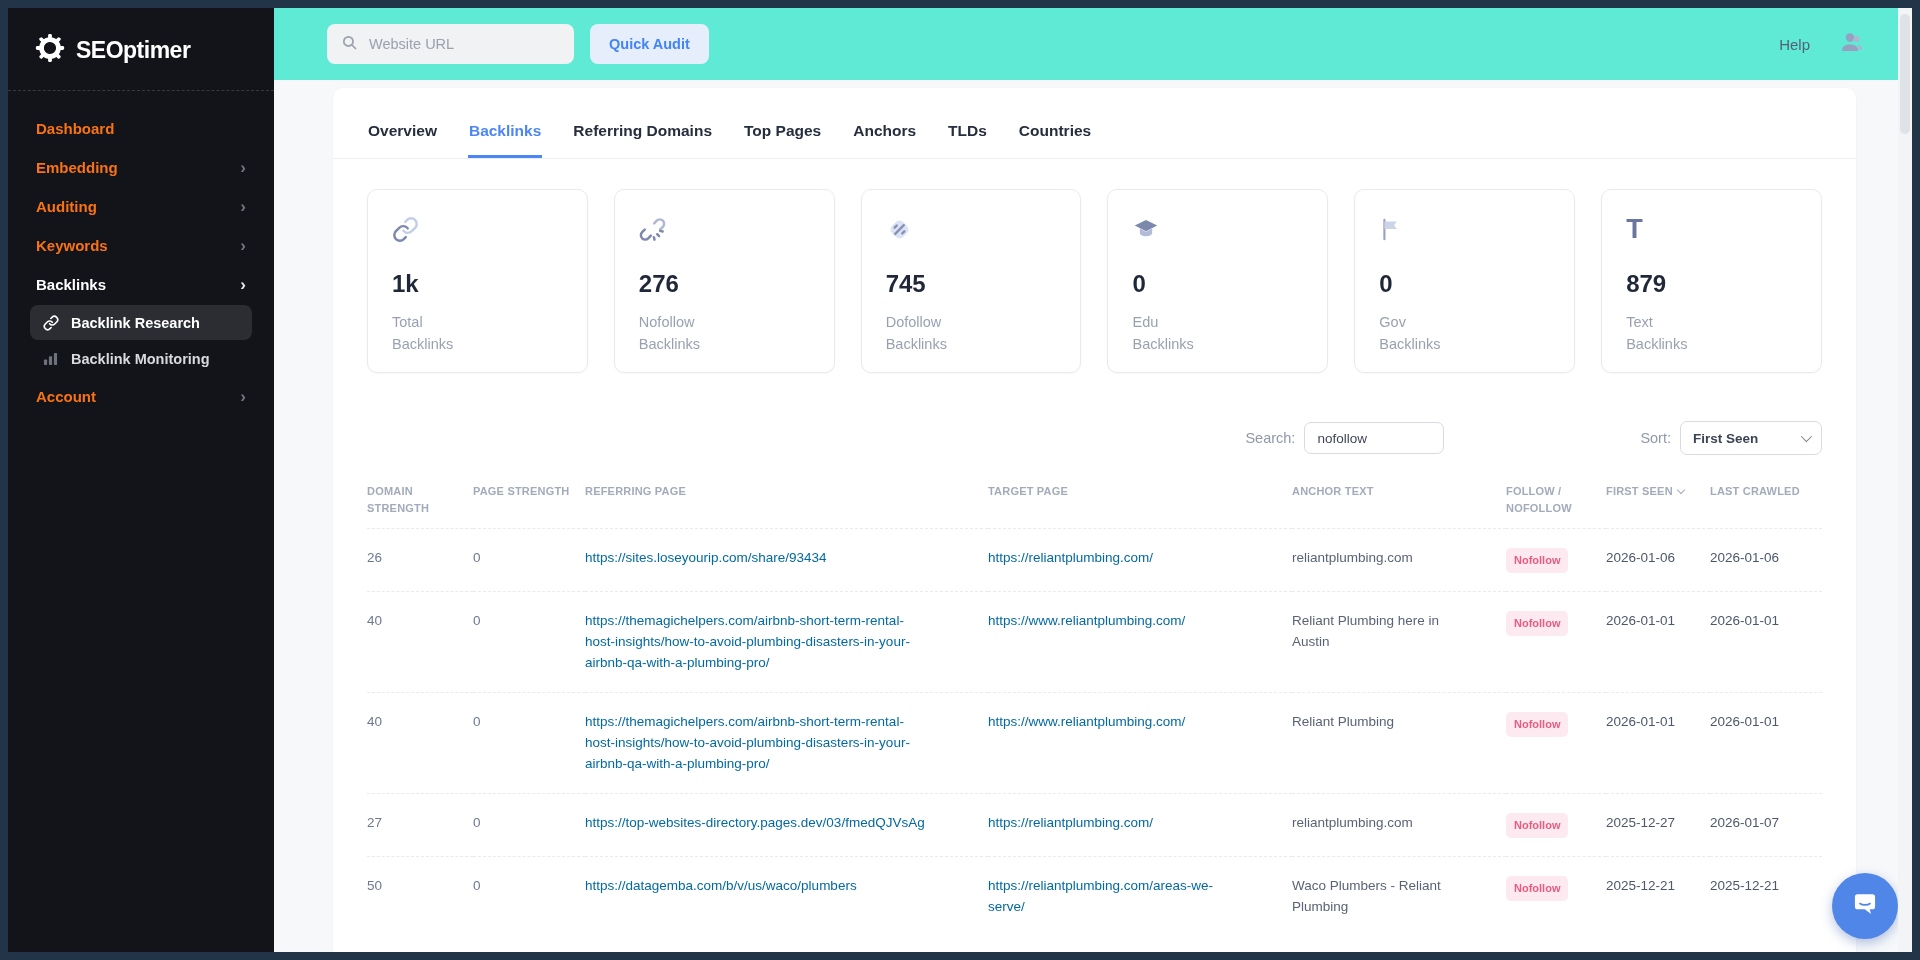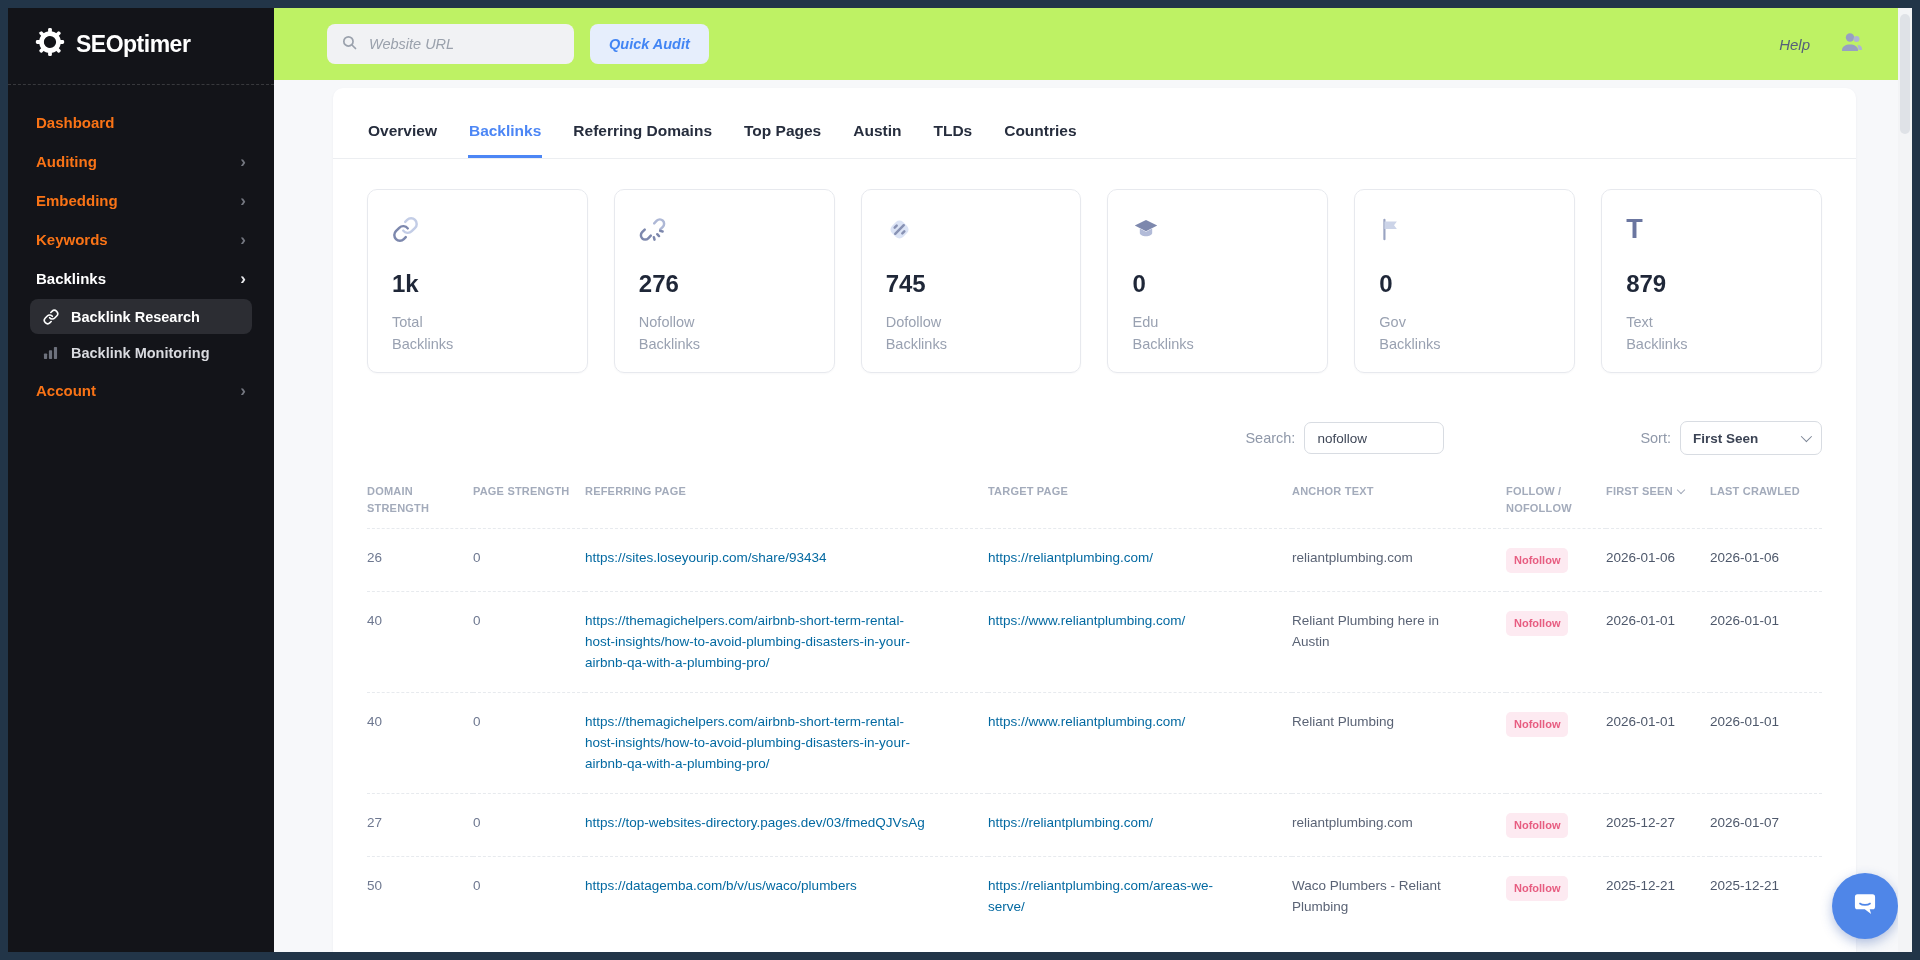--- a/index.html
+++ b/index.html
@@ -1,37 +1,37 @@
 <!DOCTYPE html>
 <html><head>
 <meta charset="utf-8">
 <style>
   * { margin:0; padding:0; box-sizing:border-box; }
   html,body { width:1920px; height:960px; font-family:"Liberation Sans", sans-serif; }
   .frame { width:1920px; height:960px; background:#223548; position:relative; }
   .app { position:absolute; inset:8px; display:flex; background:#f7f8fa; overflow:hidden; }
 
   
-  .sidebar { width:266px; flex-shrink:0; background:#131419; padding-top:16px; display:flex; flex-direction:column; }
+  .sidebar { width:266px; flex-shrink:0; background:#131419; padding-top:22px; display:flex; flex-direction:column; }
   .logo { display:flex; align-items:center; gap:10px; padding:0 26px; height:40px; }
   .logo-text { color:#ffffff; font-size:23px; font-weight:700; letter-spacing:-0.5px; }
   .side-divider { border-top:1px dashed rgba(255,255,255,0.16); margin:20px 0 14px; }
   .nav { padding:4px 22px; }
   .nav-item { display:flex; justify-content:space-between; align-items:center; color:#f97316; font-size:15px; font-weight:700; padding:11px 6px; cursor:pointer; }
   .nav-item .chev { color:#73767f; font-size:17px; line-height:1; }
   .nav-item.expanded { color:#ffffff; }
   .nav-item.expanded .chev { color:#e8e9ec; }
   .chev::after { content:"\203A"; }
   .sub-item { display:flex; align-items:center; gap:12px; color:#d9dadf; font-size:14.5px; font-weight:700; padding:9px 12px; margin:1px 0; border-radius:8px; cursor:pointer; }
   .sub-item.active { background:#2c2d33; color:#ffffff; }
   .sub-icon { width:17px; height:17px; display:inline-flex; align-items:center; justify-content:center; }
 
   
   .main { flex:1; position:relative; }
-  .topbar { height:72px; background:#bef264; display:flex; align-items:center; padding-left:53px; padding-right:48px;font-style:italic; }
+  .topbar { height:72px; background:#5eead4; display:flex; align-items:center; padding-left:53px; padding-right:48px; }
   .url-search { width:247px; height:40px; background:#f1f2f4; border-radius:8px; display:flex; align-items:center; gap:11px; padding:0 14px; }
   .url-search .ph { color:#9aa1ac; font-size:14.5px; }
   .quick-audit { margin-left:16px; height:40px; padding:0 19px; background:#e6eefc; color:#4285f4; font-weight:700; font-size:14.5px; border-radius:8px; display:flex; align-items:center; cursor:pointer; }
   .topbar-right { margin-left:auto; display:flex; align-items:center; gap:28px; }
   .help-link { color:#55607a; font-size:15px; cursor:pointer;margin-left:8px; }
 
   
   .card { position:absolute; left:59px; right:56px; top:80px; bottom:0; background:#ffffff; border-radius:10px 10px 0 0; box-shadow:0 1px 3px rgba(25,39,71,0.05); padding:0 34px; overflow:hidden; }
   .tabs { display:flex; gap:30px; padding-top:24px; margin:0 -34px; padding-left:34px; border-bottom:1px solid #eceef1; }
   .tab { font-size:15.5px; font-weight:600; color:#262d3d; padding:10px 1px 15px; cursor:pointer; border-bottom:3px solid transparent; }
@@ -93,25 +93,25 @@
         </svg>
       </span>
       <span class="logo-text">SEOptimer</span>
     </div>
     <div class="side-divider"></div>
     <nav class="nav">
       <div class="nav-item">
         <span>Dashboard</span>
       </div>
       <div class="nav-item">
+        <span>Embedding</span>
+            <span class="chev"></span>
+      </div>
+      <div class="nav-item">
         <span>Auditing</span>
-            <span class="chev"></span>
-      </div>
-      <div class="nav-item">
-        <span>Embedding</span>
             <span class="chev"></span>
       </div>
       <div class="nav-item">
         <span>Keywords</span>
             <span class="chev"></span>
       </div>
       <div class="nav-item expanded">
         <span>Backlinks</span>
             <span class="chev"></span>
       </div>
@@ -165,21 +165,21 @@
         </span>
       </div>
     </div>
 
     <div class="card">
       <div class="tabs">
         <div class="tab">Overview</div>
         <div class="tab active">Backlinks</div>
         <div class="tab">Referring Domains</div>
         <div class="tab">Top Pages</div>
-        <div class="tab">Austin</div>
+        <div class="tab">Anchors</div>
         <div class="tab">TLDs</div>
         <div class="tab">Countries</div>
       </div>
 
       <div class="stats">
         <div class="stat-card">
           <div class="stat-icon">
             <svg width="27" height="27" viewBox="0 0 24 24" fill="none" stroke-width="2.2" stroke-linecap="round" stroke-linejoin="round">
                   <path stroke="#c3cde6" d="M10 13a5 5 0 0 0 7.54.54l3-3a5 5 0 0 0-7.07-7.07l-1.72 1.71"></path>
                   <path stroke="#7d88ad" d="M14 11a5 5 0 0 0-7.54-.54l-3 3a5 5 0 0 0 7.07 7.07l1.71-1.71"></path>

